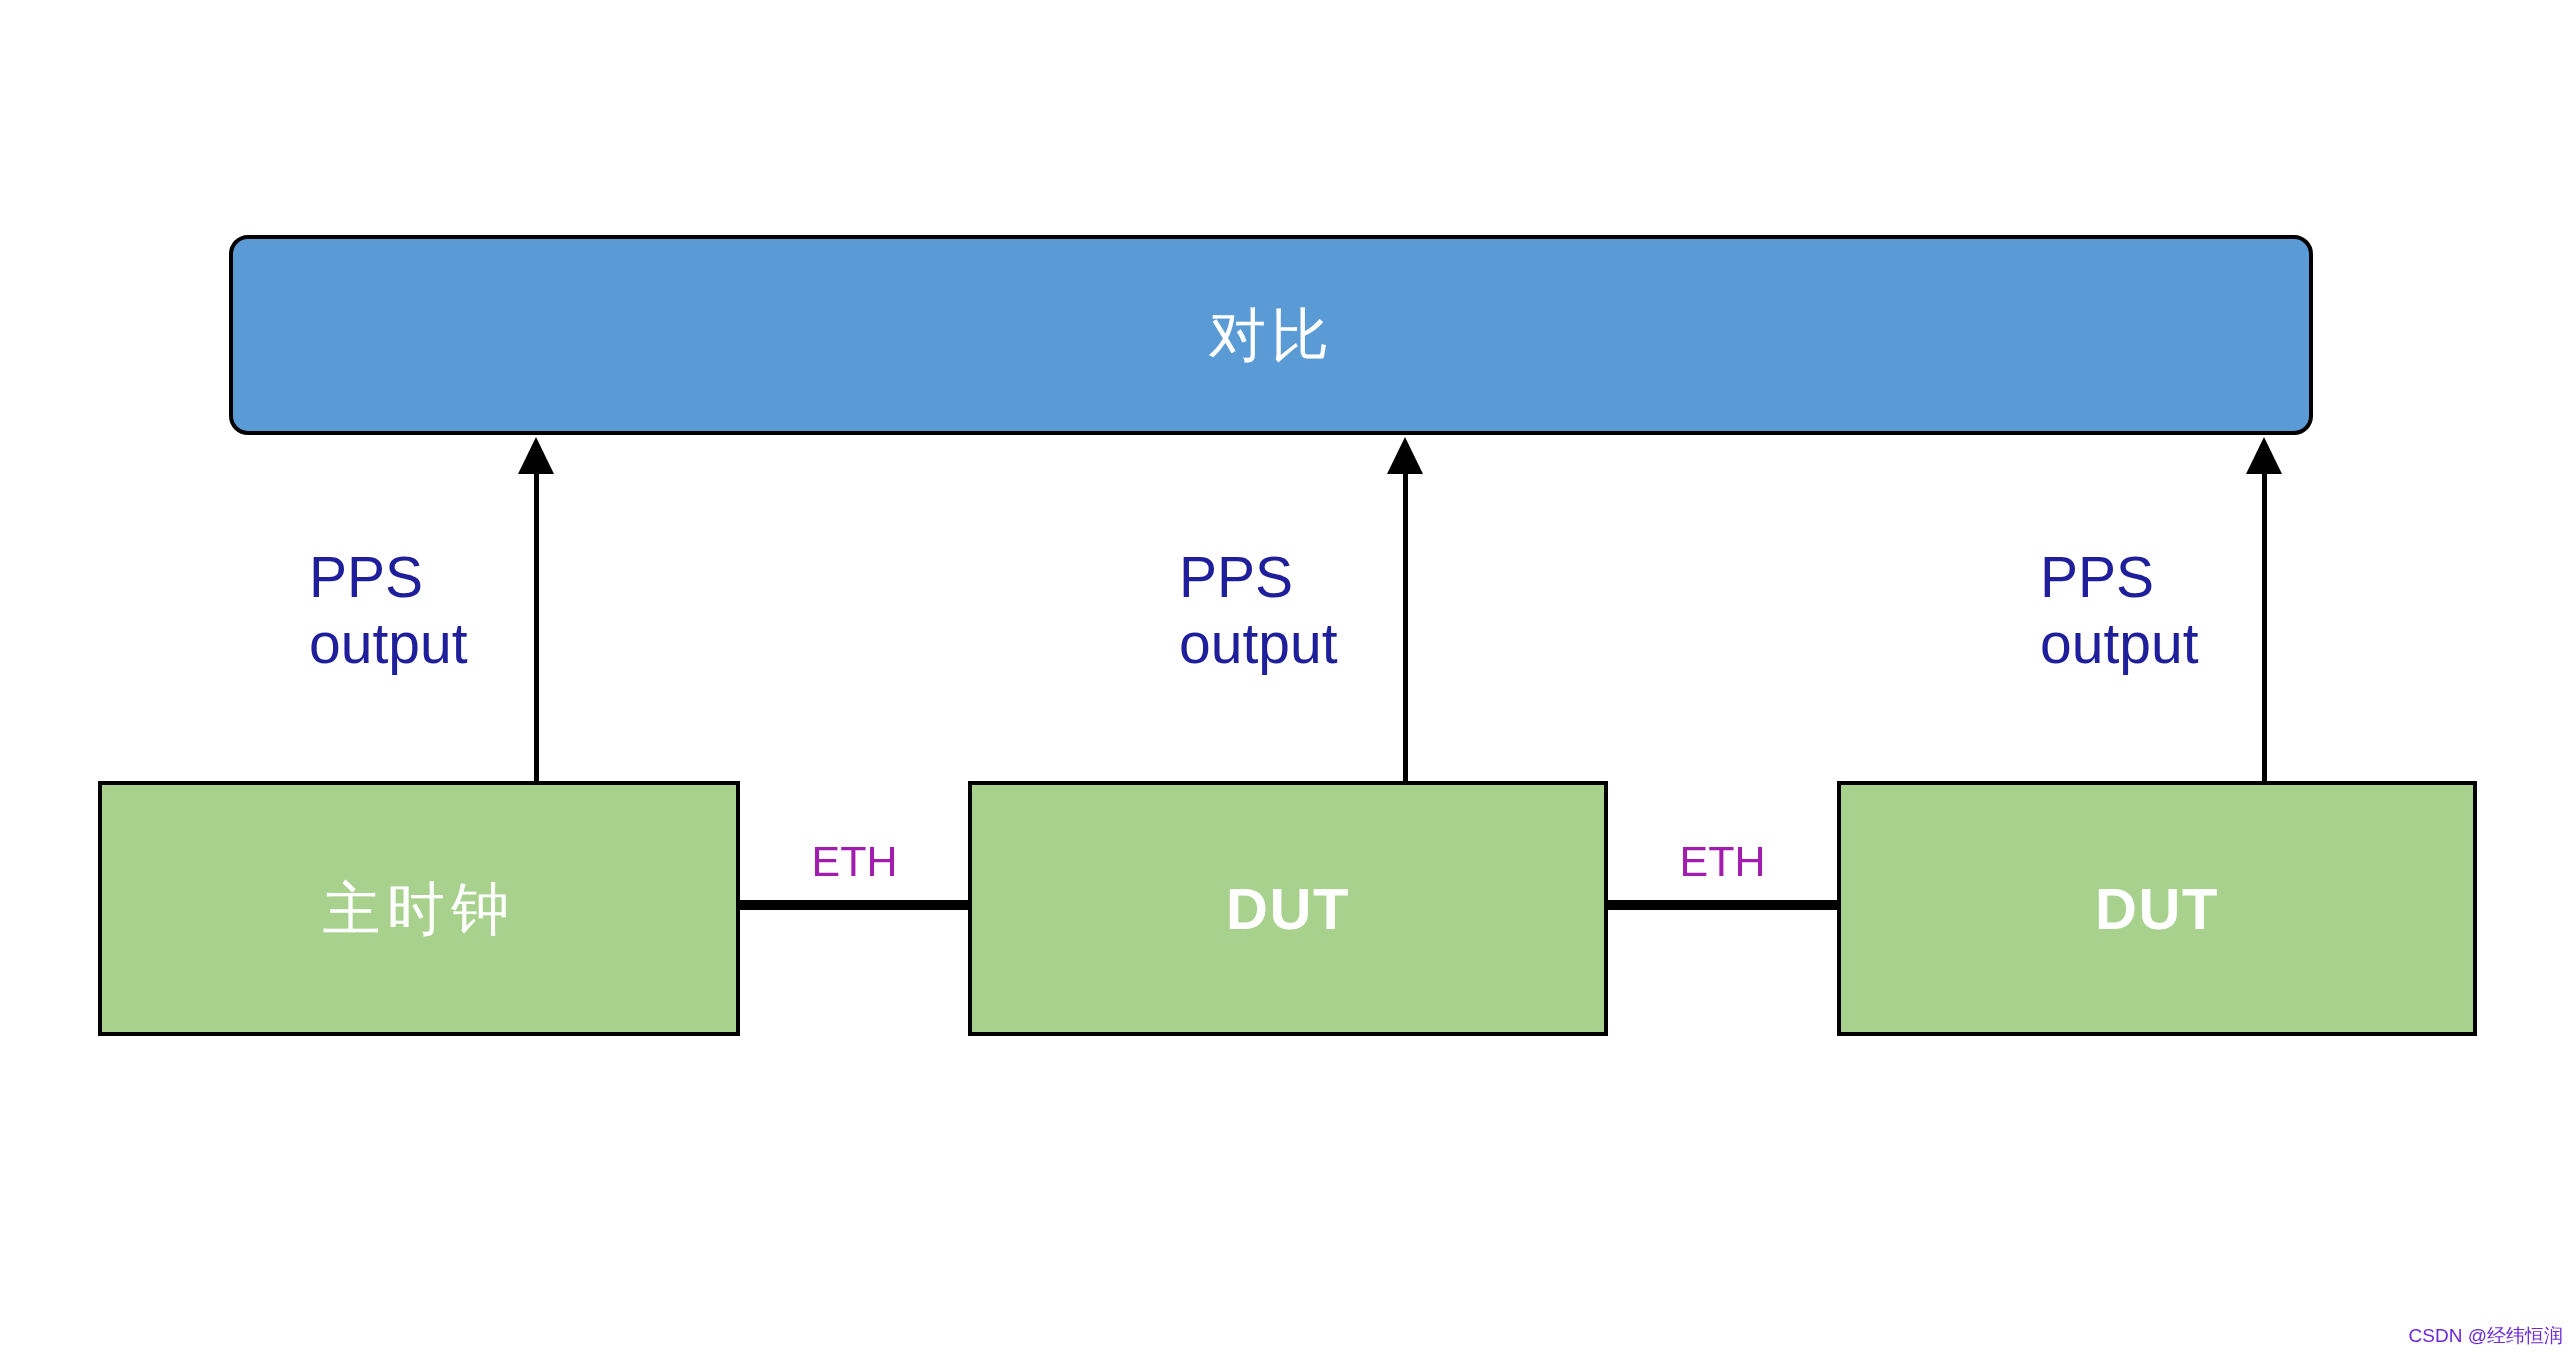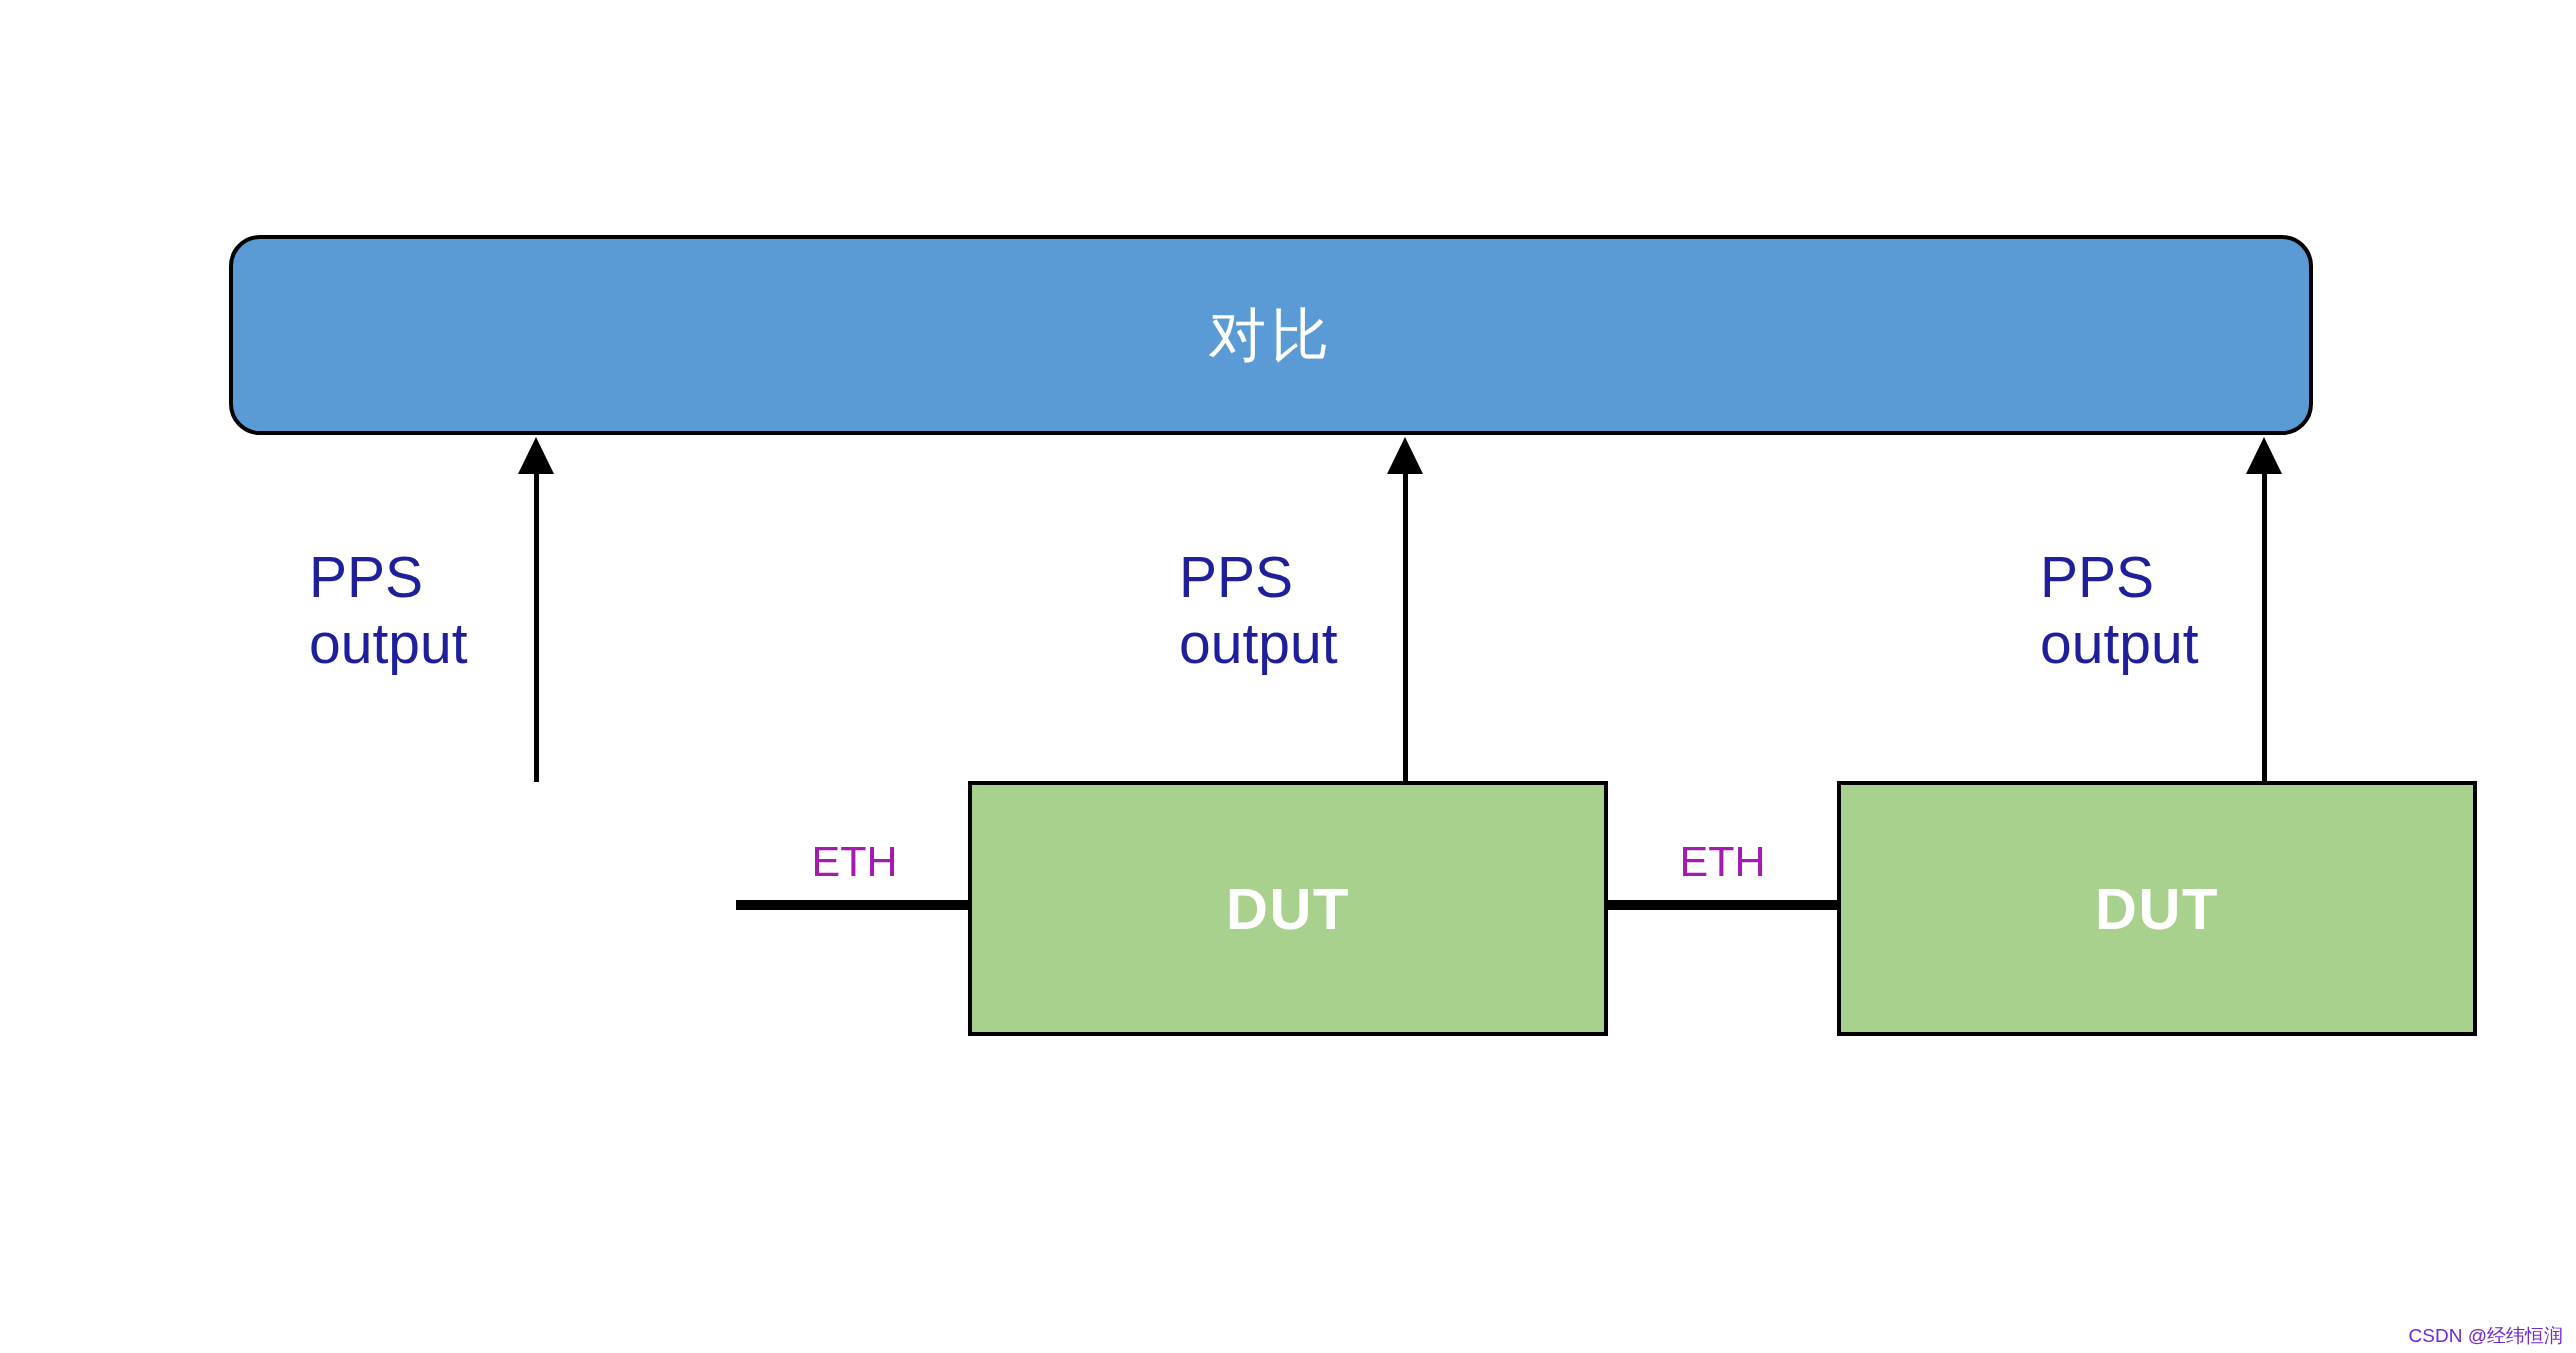--- a/index.html
+++ b/index.html
@@ -20,21 +20,21 @@
   
   .compare-box {
     position: absolute;
     left: 229px;
     top: 235px;
     width: 2084px;
     height: 200px;
     box-sizing: border-box;
     background: #5B9BD5;
     border: 4.8px solid #000000;
-    border-radius: 31px;
+    border-radius: 19px;
     display: flex;
     align-items: center;
     justify-content: center;
   }
   .compare-label {
     color: #ffffff;
     font-size: 58px;
     line-height: 1;
     letter-spacing: 4.8px;
     white-space: nowrap;
@@ -169,20 +169,23 @@
   <div class="pps-label" id="pps-label-1">PPS
 output</div>
   <div class="pps-label" id="pps-label-2">PPS
 output</div>
 
   <div class="eth-link" id="eth-link-0"></div>
   <div class="eth-link" id="eth-link-1"></div>
   <div class="eth-label" id="eth-label-0">ETH</div>
   <div class="eth-label" id="eth-label-1">ETH</div>
 
+  <div class="device-box" id="device-0">
+    <span class="device-label cjk">主时钟</span>
+  </div>
   <div class="device-box" id="device-1">
     <span class="device-label bold">DUT</span>
   </div>
   <div class="device-box" id="device-2">
     <span class="device-label bold">DUT</span>
   </div>
 
   <div class="watermark">CSDN @经纬恒润</div>
 
 </div>

